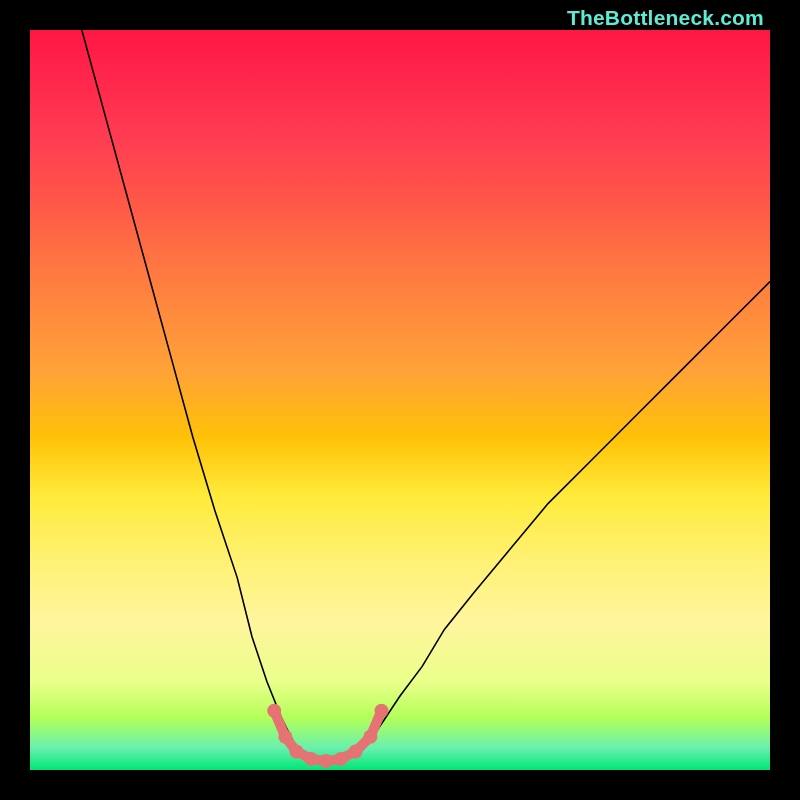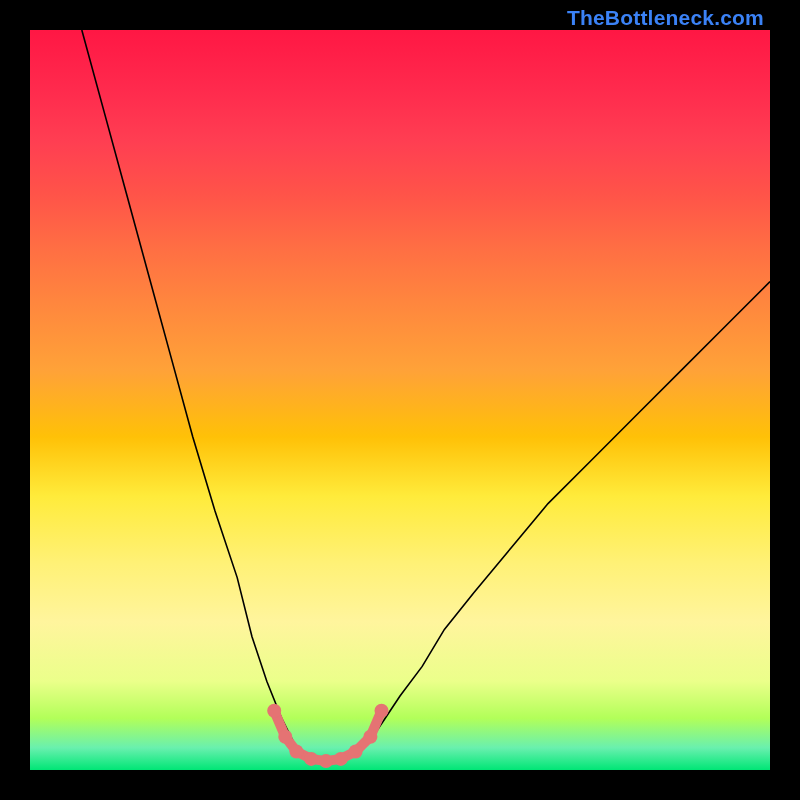--- a/index.html
+++ b/index.html
@@ -34,21 +34,21 @@
       #00e676 100%
     );
   }
   .watermark {
     position: absolute;
     top: 6px;
     right: 36px;
     font-family: Arial, Helvetica, sans-serif;
     font-size: 21px;
     font-weight: bold;
-    color: #3b82f6;
+    color: #5eead4;
     letter-spacing: 0.2px;
   }
   svg.curves {
     position: absolute;
     left: 0;
     top: 0;
     width: 740px;
     height: 740px;
   }
 </style>

